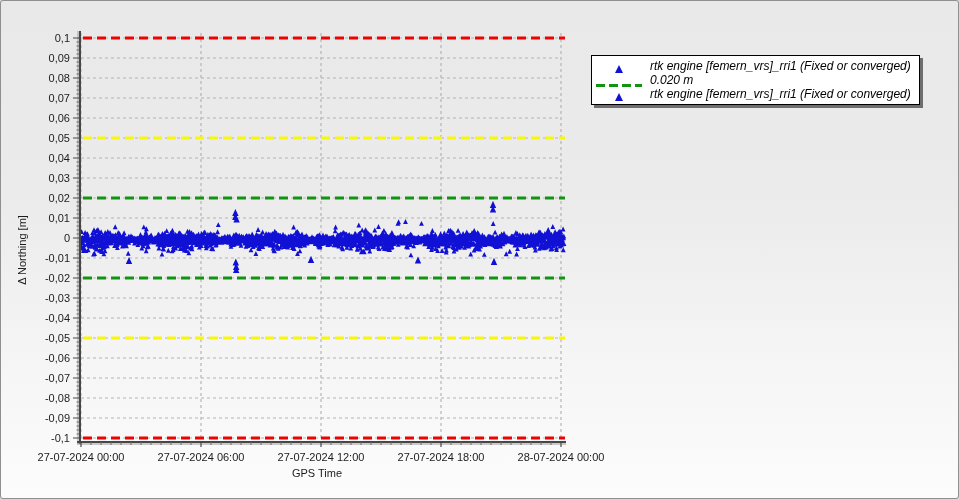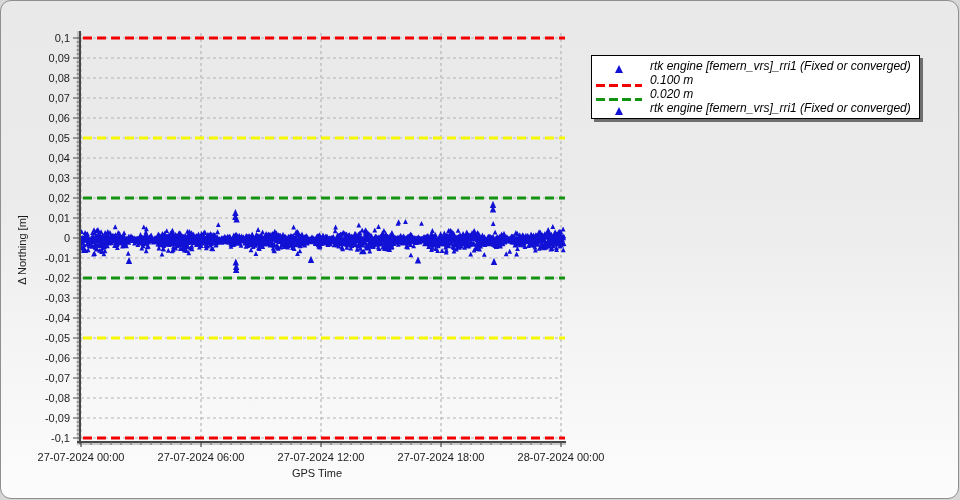--- a/index.html
+++ b/index.html
@@ -1,18 +1,18 @@
 <!DOCTYPE html>
 <html><head>
 <meta charset="utf-8">
 <style>
   html,body{margin:0;padding:0;background:#d7d7d7;font-family:"Liberation Sans",sans-serif;}
   #window{
     position:relative;width:957px;height:497px;overflow:hidden;
-    border:1.5px solid #8f8f8f;border-radius:11px;
+    border:1.5px solid #8f8f8f;border-radius:3px;
     background:linear-gradient(to bottom,#e9e9e9 0%,#ebebeb 40%,#f6f6f6 75%,#fcfcfc 100%);
   }
   #plot-svg{position:absolute;left:0;top:0;}
   .axis-title{
     position:absolute;font-size:11px;color:#1c1c1c;text-align:center;white-space:nowrap;
   }
   #ylabel{
     left:-79px;top:243px;width:200px;
     transform:rotate(-90deg);transform-origin:center;
   }
@@ -262,26 +262,20 @@
   <div class="axis-title" id="xlabel">GPS Time</div>
   <div id="legend">
       <div class="legend-row">
         <span class="legend-marker">
           <span class="marker-triangle" style="border-bottom-color: rgb(17, 17, 214);"></span>
         </span>
         <span class="legend-label">rtk engine [femern_vrs]_rri1 (Fixed or converged)</span>
       </div>
       <div class="legend-row">
         <span class="legend-marker">
-          <span class="marker-dash" style="background: repeating-linear-gradient(90deg, rgb(244, 0, 0) 0px, rgb(244, 0, 0) 9px, transparent 9px, transparent 13px);"></span>
-        </span>
-        <span class="legend-label">0.100 m</span>
-      </div>
-      <div class="legend-row">
-        <span class="legend-marker">
           <span class="marker-dash" style="background: repeating-linear-gradient(90deg, rgb(18, 147, 18) 0px, rgb(18, 147, 18) 9px, transparent 9px, transparent 13px);"></span>
         </span>
         <span class="legend-label">0.020 m</span>
       </div>
       <div class="legend-row">
         <span class="legend-marker">
           <span class="marker-triangle" style="border-bottom-color: rgb(17, 17, 214);"></span>
         </span>
         <span class="legend-label">rtk engine [femern_vrs]_rri1 (Fixed or converged)</span>
       </div>

